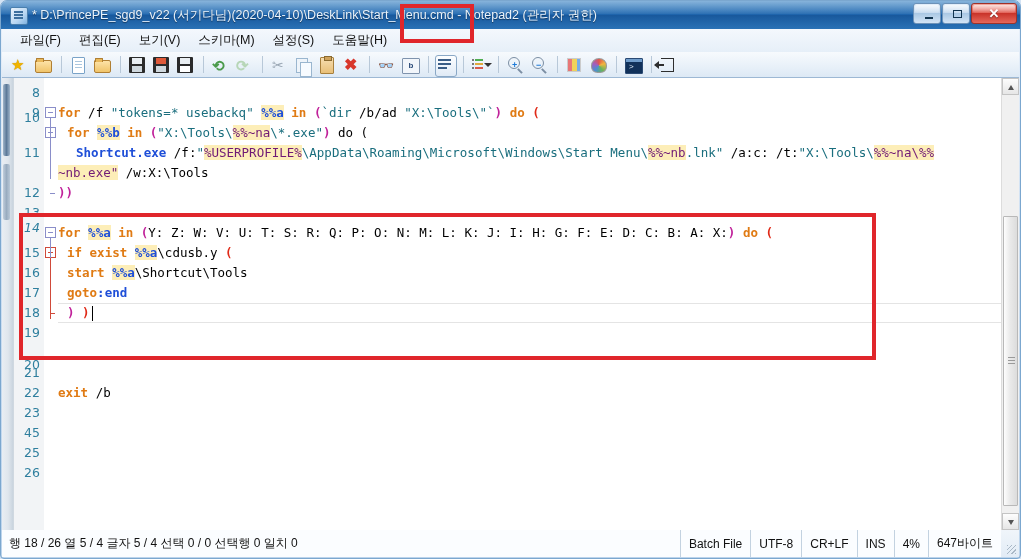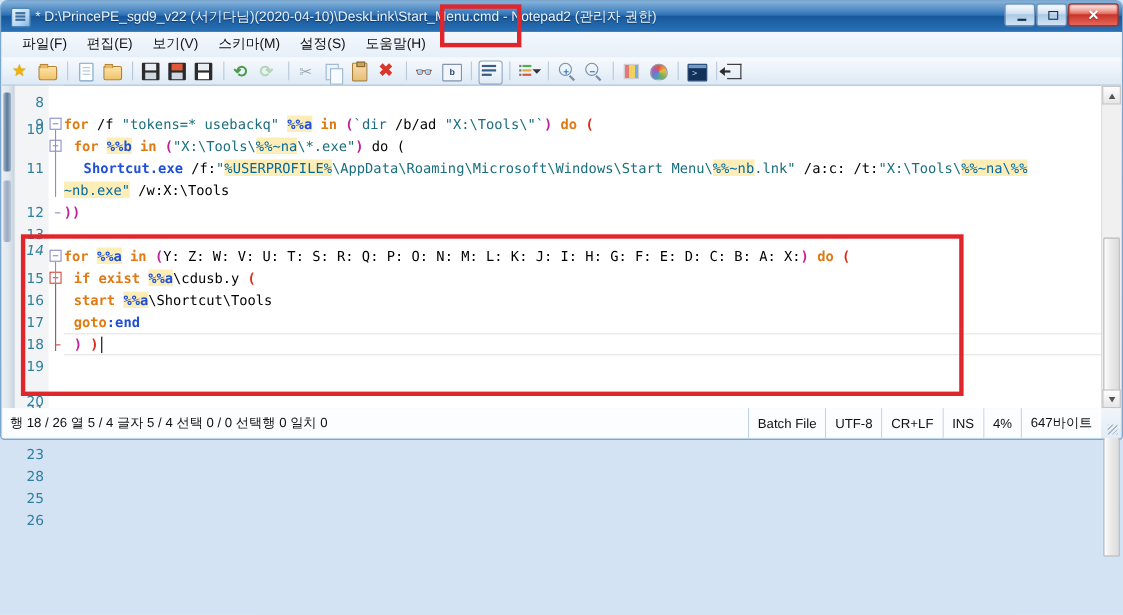--- a/index.html
+++ b/index.html
@@ -2,21 +2,21 @@
 <html><head>
 <meta charset="utf-8">
 <style>
   html,body{margin:0;padding:0;}
   body{
     width:1021px;height:559px;overflow:hidden;
     font-family:"Liberation Sans", sans-serif;
     background:#d4e3f4;
   }
   .window{
-    position:absolute;left:0;top:0;width:1021px;height:400px;
+    position:absolute;left:0;top:0;width:1021px;height:559px;
     background:linear-gradient(180deg,#e8f0fa 0%,#cfe0f2 40%,#bcd4ec 100%);
     border-radius:7px 7px 4px 4px;
     box-sizing:border-box;
     border:1px solid #7ba7cf;
   }
 
   
   .titlebar{
     position:absolute;left:0;top:0;right:0;height:28px;
     background:linear-gradient(180deg,#2f7cc0 0%,#1f66ae 48%,#18589c 50%,#2a72b6 100%);
@@ -196,21 +196,21 @@
     position:absolute;left:0;right:0;height:20px;box-sizing:border-box;
     border-top:1px solid #e4e4e4;border-bottom:1px solid #e4e4e4;background:#fff;
   }
   
   .kw{color:#e07b14;font-weight:bold;}
   .kw2{color:#1f4fd8;font-weight:bold;}
   .par{color:#c0219a;font-weight:bold;}
   .par2{color:#e02a18;font-weight:bold;}
   .str{color:#1a6e7e;}
   .var{background:#fdeeb8;color:#1f4fd8;font-weight:bold;}
-  .varh{background:#fdeeb8;color:#0369a1;}
+  .varh{background:#fdeeb8;color:#701a75;}
   .cmdname{color:#1f4fd8;font-weight:bold;}
   .plain{color:#000;}
 
   .foldbox{
     position:absolute;width:11px;height:11px;box-sizing:border-box;
     background:#fff;border:1px solid #8a8ec9;
   }
   .foldbox:after{content:"";position:absolute;left:2px;top:4px;width:5px;height:1px;background:#8a8ec9;}
   .foldbox.red{border-color:#d04a3a;}
   .foldbox.red:after{background:#d04a3a;}
@@ -390,21 +390,21 @@
         <div class="ln" style="top: 140px; font-style: italic;">14</div>
         <div class="ln" style="top: 165px;">15</div>
         <div class="ln" style="top: 185px;">16</div>
         <div class="ln" style="top: 205px;">17</div>
         <div class="ln" style="top: 225px;">18</div>
         <div class="ln" style="top: 245px;">19</div>
         <div class="ln" style="top: 265px; margin-top: 12px;">20</div>
         <div class="ln" style="top: 285px;">21</div>
         <div class="ln" style="top: 305px;">22</div>
         <div class="ln" style="top: 325px;">23</div>
-        <div class="ln" style="top: 345px;">28</div>
+        <div class="ln" style="top: 345px;">45</div>
         <div class="ln" style="top: 365px;">25</div>
         <div class="ln" style="top: 385px; margin-left: 33px;">26</div>
       </div>
     <div class="fold" id="foldmargin">
         <div class="foldbox" style="left: 1px; top: 29px;"></div>
         <div class="foldbox" style="left: 1px; top: 49px;"></div>
         <div class="foldend" style="left: 6px; top: 115px;"></div>
         <div class="foldbox" style="left: 1px; top: 149px;"></div>
         <div class="foldbox red" style="left: 1px; top: 169px;"></div>
         <div class="foldend red" style="left: 6px; top: 235px;"></div>

